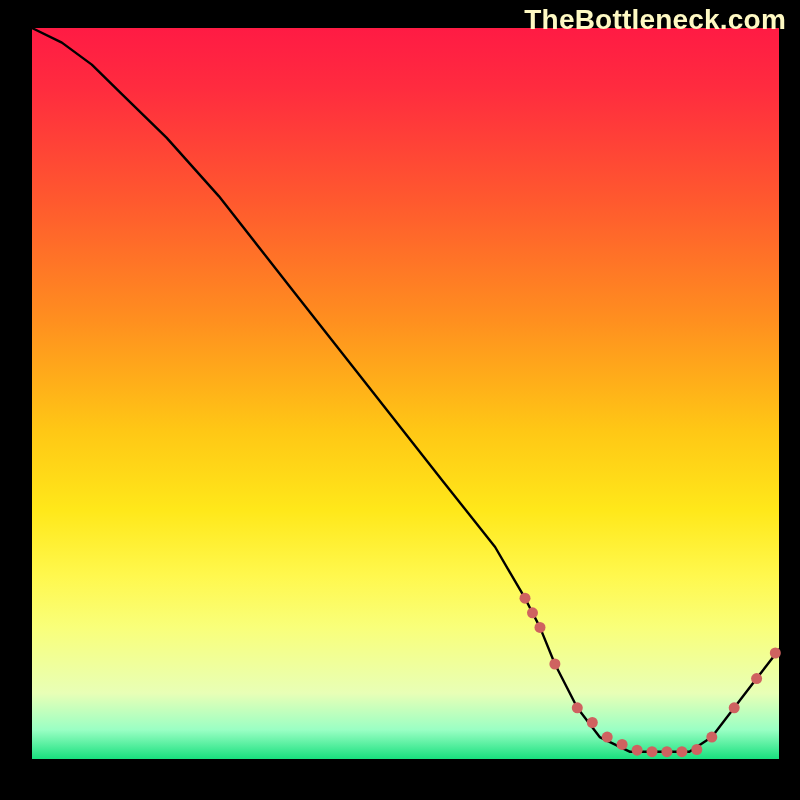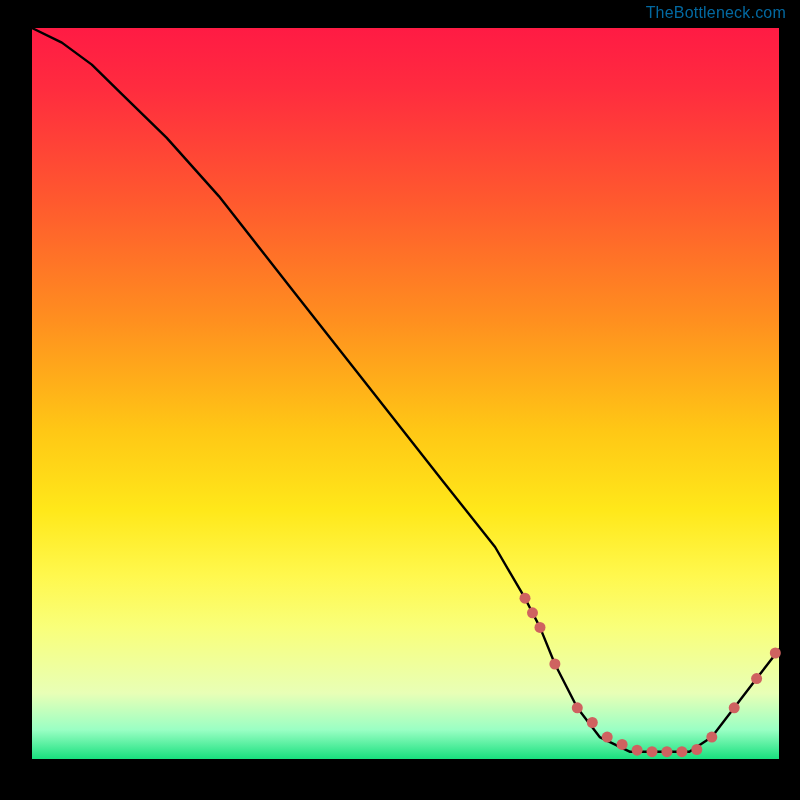--- a/index.html
+++ b/index.html
@@ -14,23 +14,23 @@
   .frame {
     position: relative;
     width: 800px;
     height: 800px;
     background: #000;
   }
   .watermark {
     position: absolute;
     top: 4px;
     right: 14px;
-    color: #0369a1;
-    font-size: 16px;
-    font-weight: 400;
+    color: #fef9c3;
+    font-size: 28px;
+    font-weight: 700;
     letter-spacing: 0.2px;
     z-index: 10;
   }
   
   .plot {
     position: absolute;
     left: 32px;
     top: 28px;
     width: 747px;   
     height: 731px;  

